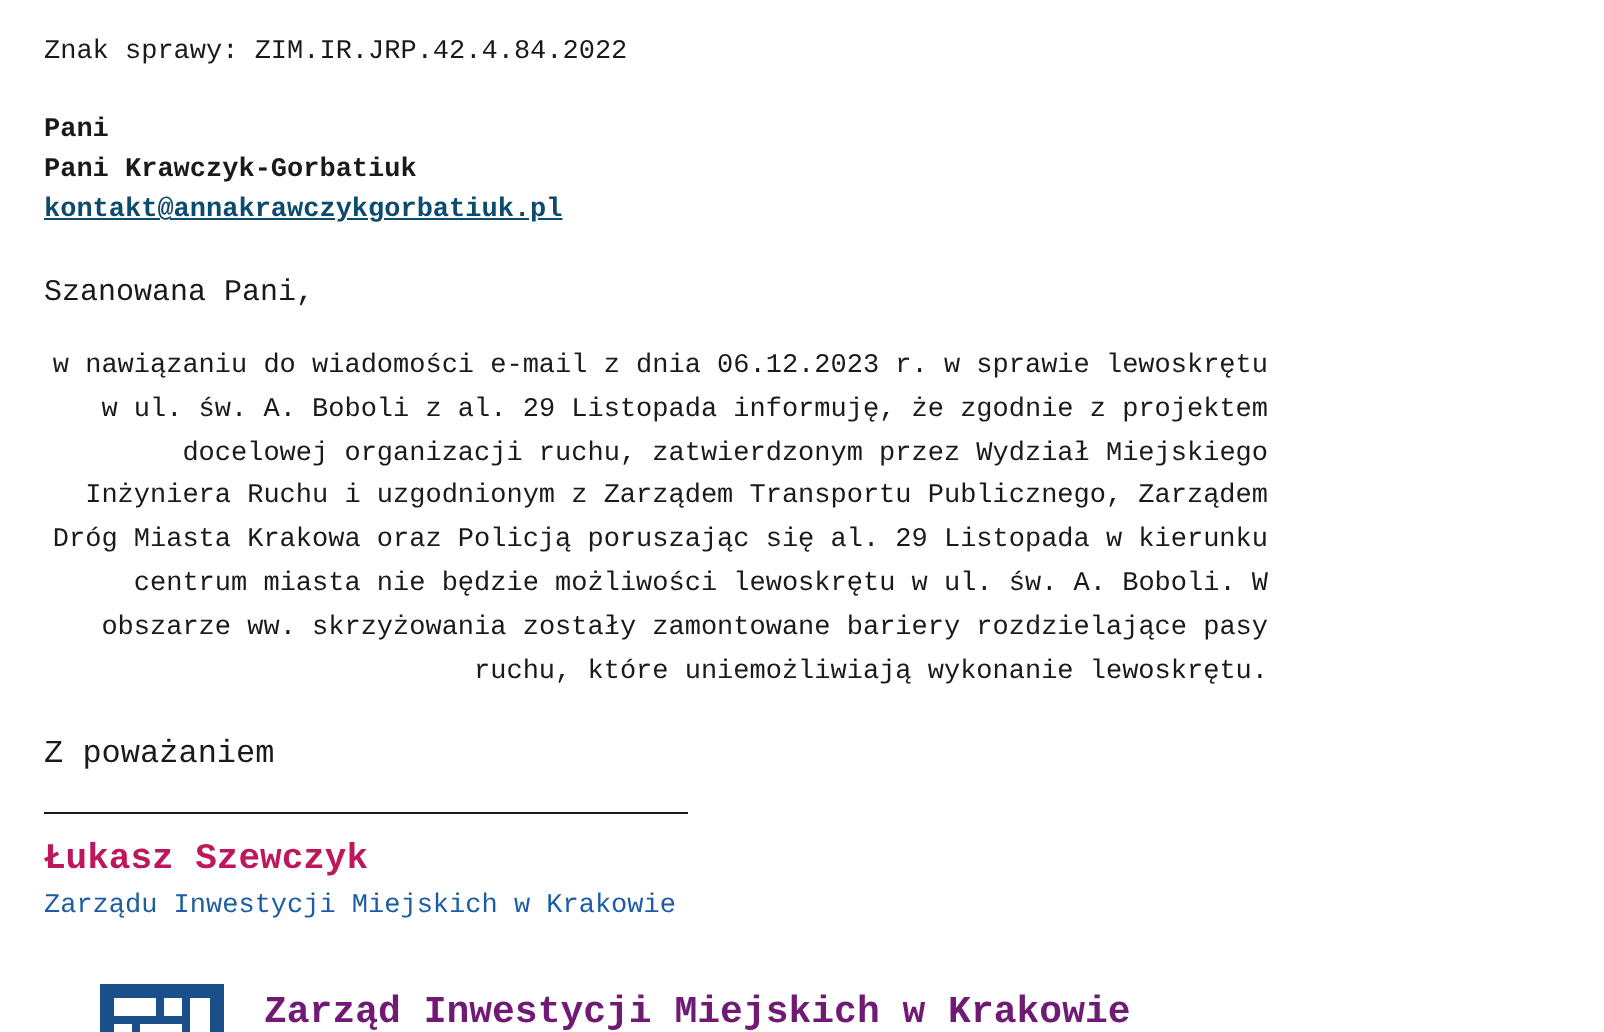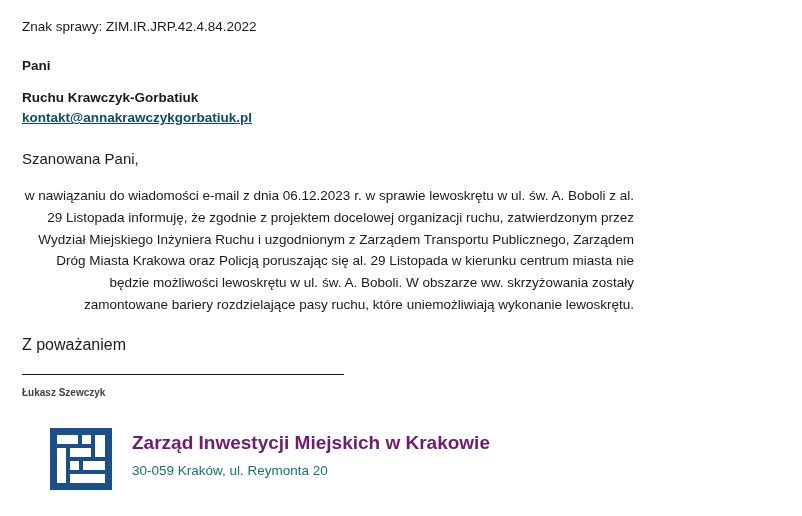--- a/index.html
+++ b/index.html
@@ -14,36 +14,36 @@
     color: #1a1a1a;
     overflow: hidden;
   }
   .page {
     position: relative;
     width: 656px;
     height: 516px;
     background: #ffffff;
     box-sizing: border-box;
     padding: 18px 22px 0 22px;
+    font-family: Liberation Mono, monospace;
   }
   .case-ref {
     font-size: 13.5px;
     color: #1a1a1a;
     margin: 0 0 20px 0;
     line-height: 1.35;
   }
   .addressee {
     margin: 0 0 20px 0;
   }
   .addressee .line {
     font-size: 13.5px;
     font-weight: bold;
     color: #1a1a1a;
     line-height: 1.45;
-    margin-top: 12px;
   }
   .addressee .email {
     font-size: 13.5px;
     font-weight: bold;
     color: #0c4a6e;
     text-decoration: underline;
     line-height: 1.45;
     display: inline-block;
     margin-top: 1px;
   }
@@ -64,23 +64,23 @@
     margin: 0 0 18px 0;
     line-height: 1.4;
   }
   .sig-rule {
     width: 322px;
     height: 0;
     border-top: 1px solid #1a1a1a;
     margin: 0 0 10px 0;
   }
   .sig-name {
-    font-size: 10px;
+    font-size: 18px;
     font-weight: bold;
-    color: #404040;
+    color: #be185d;
     line-height: 1.5;
   }
   .sig-role, .sig-org {
     font-size: 13.5px;
     color: #1d5da5;
     line-height: 1.5;
   }
   .footer {
     display: flex;
     align-items: flex-start;
@@ -116,34 +116,35 @@
 </style>
 </head>
 <body>
 
 <div class="page">
 
   <p class="case-ref">Znak sprawy: ZIM.IR.JRP.42.4.84.2022</p>
 
   <div class="addressee">
     <div class="line">Pani</div>
-    <div class="line">Ruchu Krawczyk-Gorbatiuk</div>
+    <div class="line">Pani Krawczyk-Gorbatiuk</div>
     <a class="email" href="#">kontakt@annakrawczykgorbatiuk.pl</a>
   </div>
 
   <p class="salutation">Szanowana Pani,</p>
 
   <p class="body-par">w nawiązaniu do wiadomości e-mail z dnia 06.12.2023 r. w sprawie lewoskrętu w ul. św. A. Boboli z al. 29 Listopada informuję, że zgodnie z projektem docelowej organizacji ruchu, zatwierdzonym przez Wydział Miejskiego Inżyniera Ruchu i uzgodnionym z Zarządem Transportu Publicznego, Zarządem Dróg Miasta Krakowa oraz Policją poruszając się al. 29 Listopada w kierunku centrum miasta nie będzie możliwości lewoskrętu w ul. św. A. Boboli. W obszarze ww. skrzyżowania zostały zamontowane bariery rozdzielające pasy ruchu, które uniemożliwiają wykonanie lewoskrętu.</p>
 
   <p class="closing">Z poważaniem</p>
 
   <div class="sig-rule"></div>
 
   <div class="signature">
     <div class="sig-name">Łukasz Szewczyk</div>
+    <div class="sig-org">Zarządu Inwestycji Miejskich w Krakowie</div>
   </div>
 
   <div class="footer">
     <svg class="logo" viewBox="0 0 62 62" aria-hidden="true">
       <rect x="0" y="0" width="62" height="62" fill="#1b4f8a"></rect>
       <rect x="7" y="7" width="21" height="9" fill="#ffffff"></rect>
       <rect x="32" y="7" width="9" height="9" fill="#ffffff"></rect>
       <rect x="45" y="7" width="10" height="22" fill="#ffffff"></rect>
       <rect x="7" y="20" width="9" height="35" fill="#ffffff"></rect>
       <rect x="20" y="20" width="21" height="9" fill="#ffffff"></rect>

